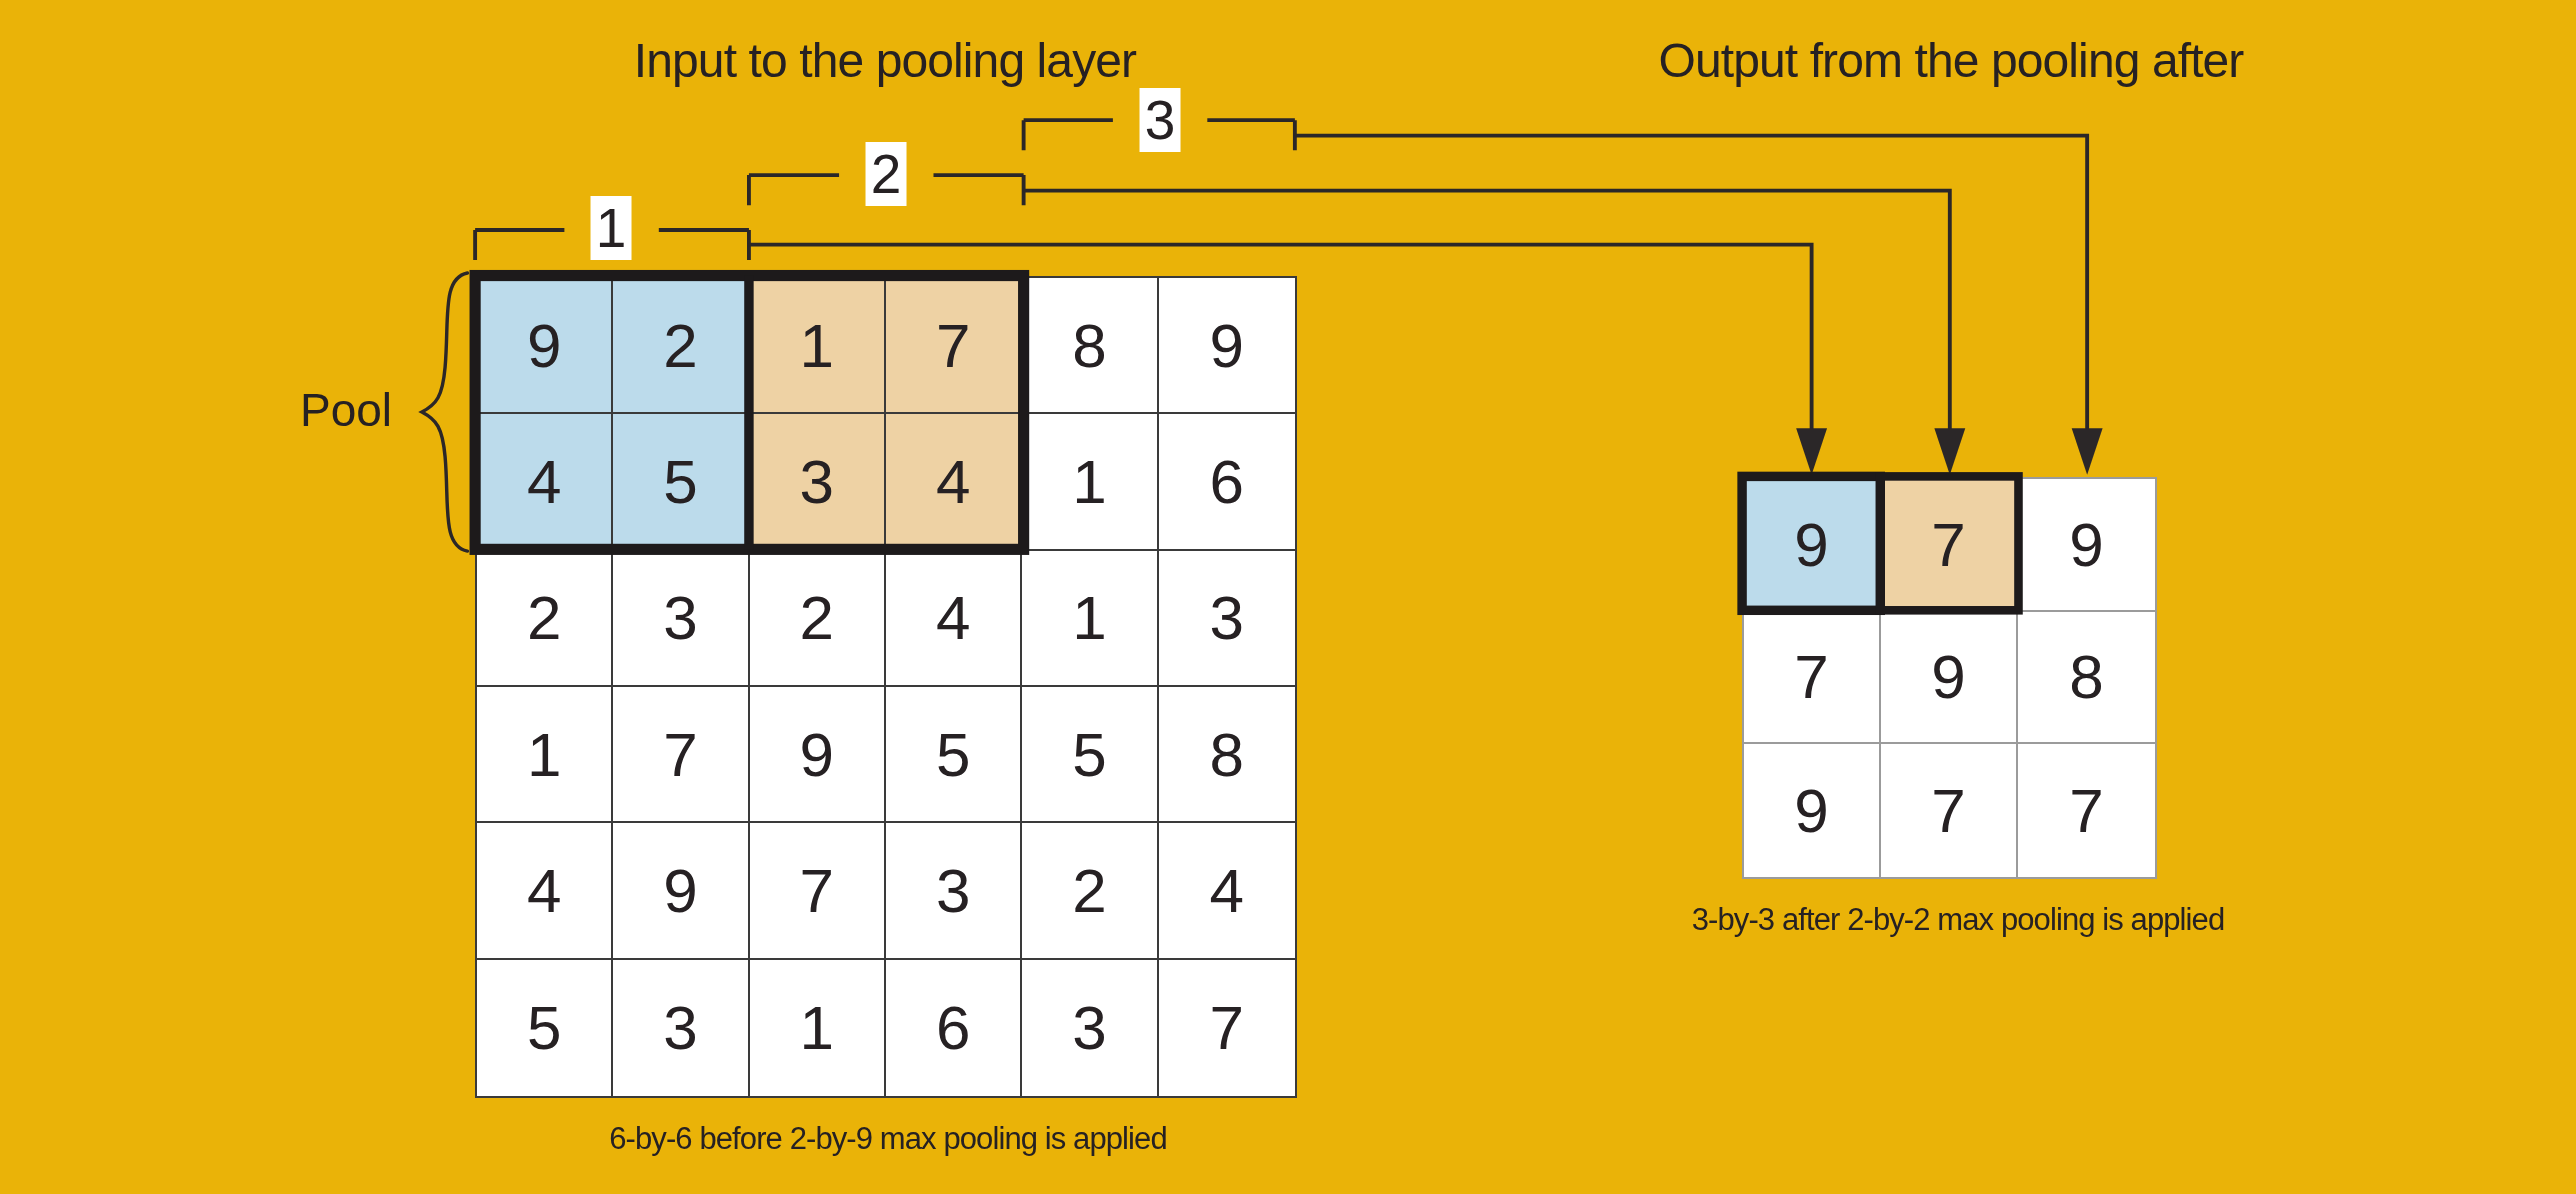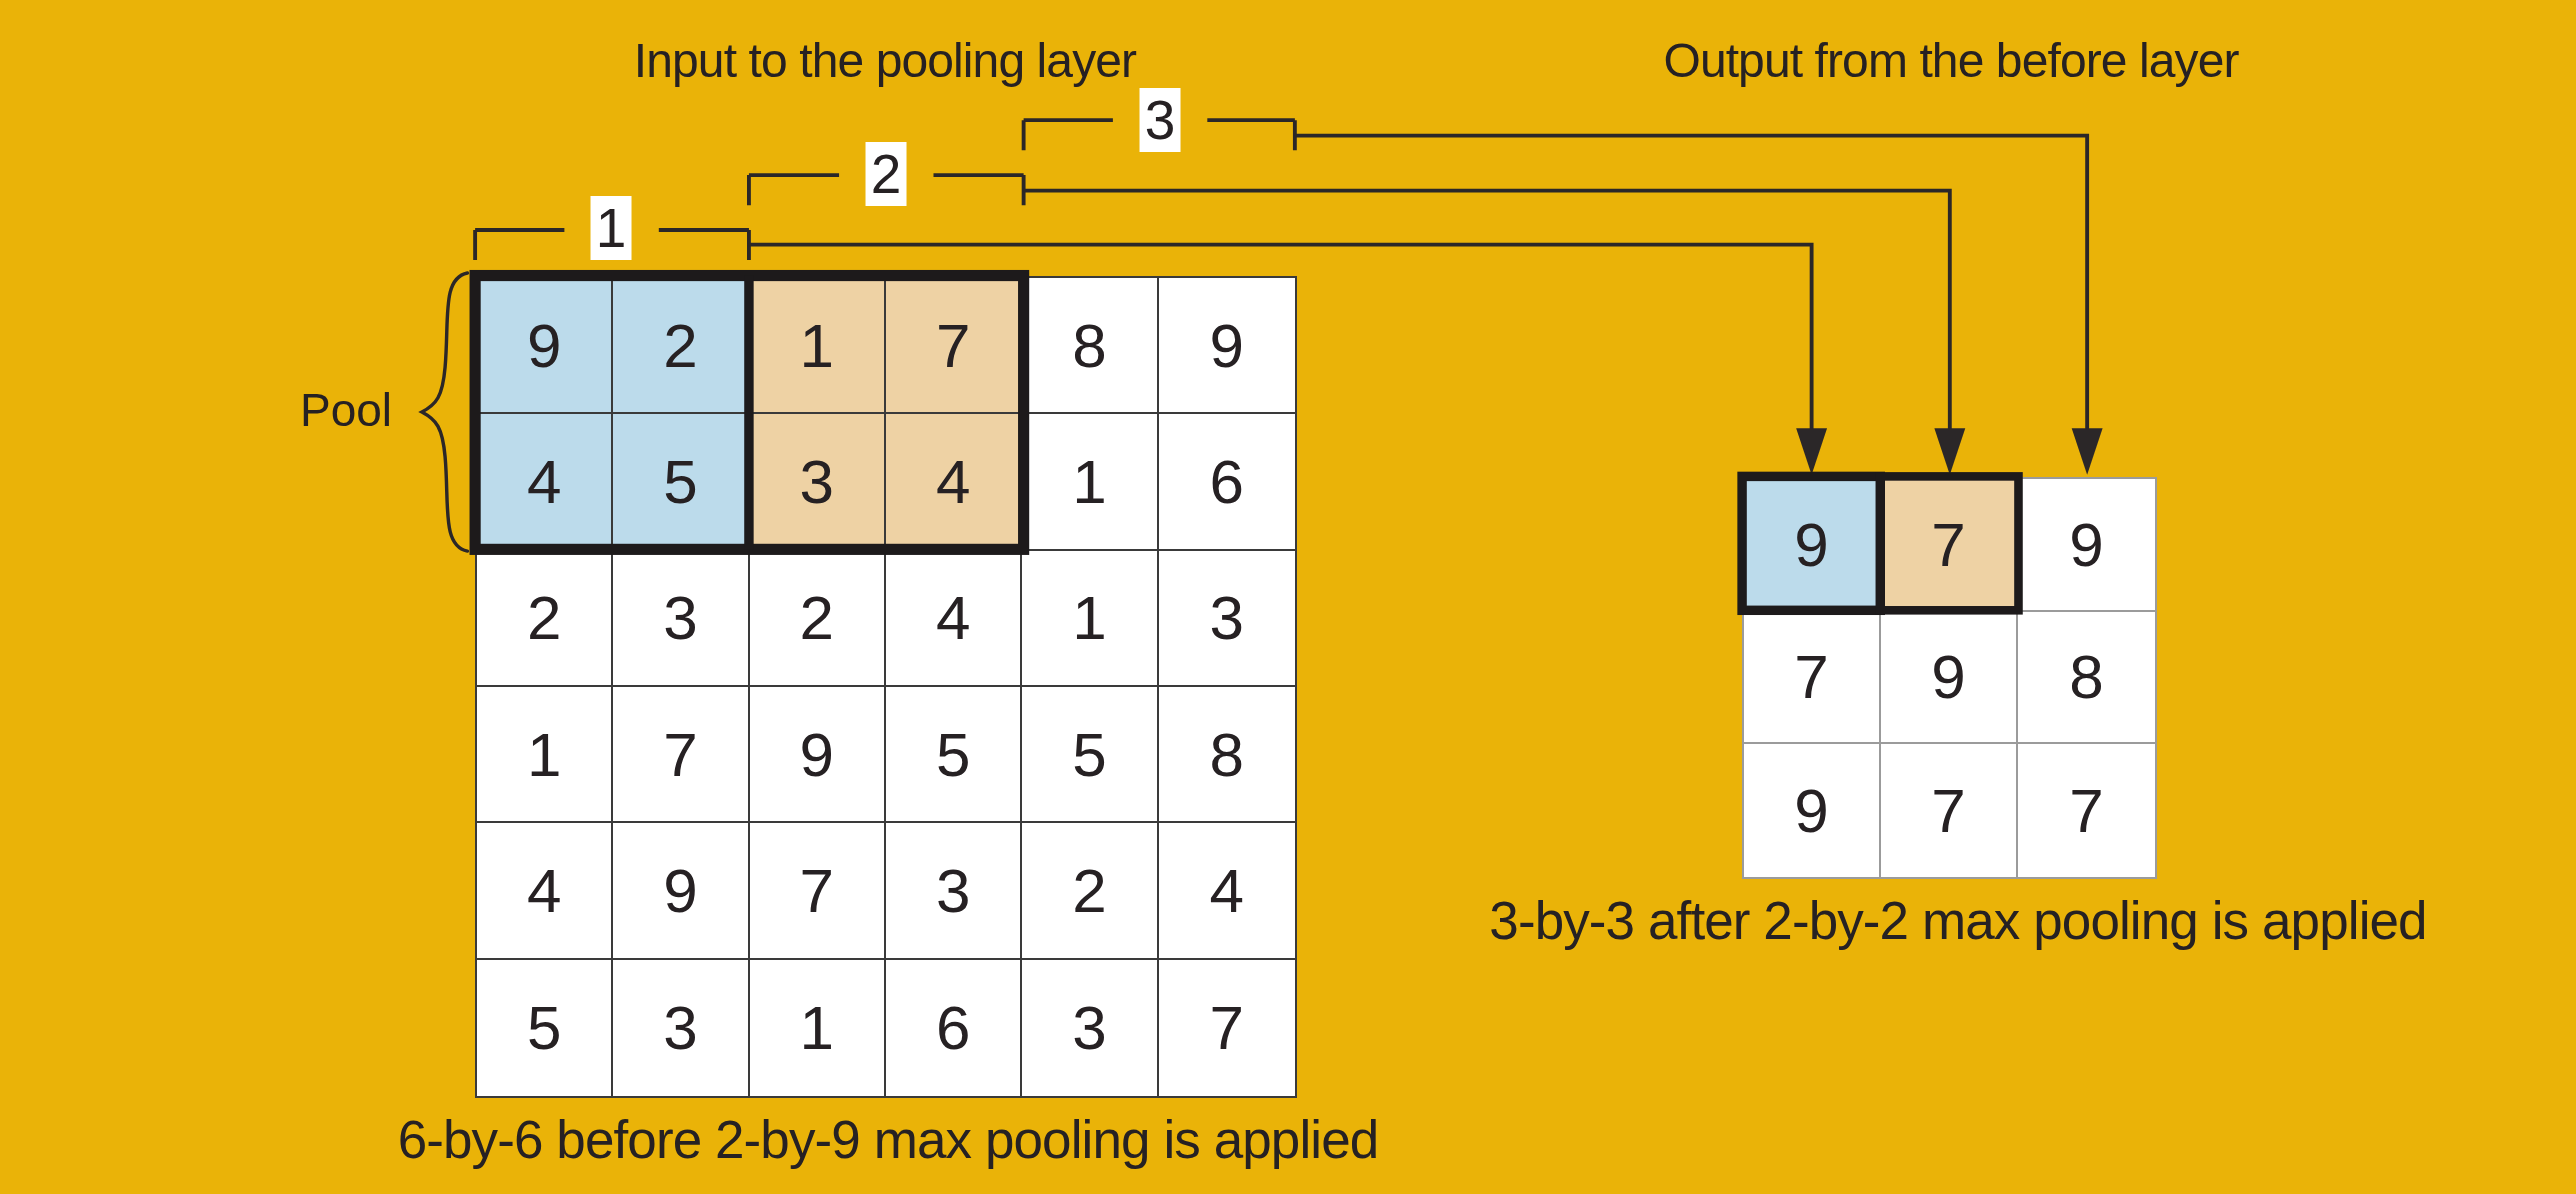--- a/index.html
+++ b/index.html
@@ -6,21 +6,21 @@
   #canvas{
     position:relative;
     width:2576px;height:1194px;
     background:#eab308;
     font-family:"Liberation Sans", sans-serif;
     color:#262123;
     overflow:hidden;
   }
   .txt{position:absolute;transform:translate(-50%,-50%);white-space:nowrap;}
   .title{font-size:48px;letter-spacing:-0.9px;color:#262123;}
-  .caption{font-size:53px;letter-spacing:-0.9px;color:#262123;}
+  .caption{font-size:31px;letter-spacing:-0.9px;color:#262123;}
   .pool-label{font-size:46px;color:#262123;}
   .win-label{font-size:55px;color:#262123;background:#ffffff;padding:0 5.2px;z-index:5;}
 
   
   #input-grid{
     position:absolute;left:475px;top:276px;width:822px;height:822px;
     display:grid;grid-template-columns:repeat(6,1fr);grid-template-rows:repeat(6,1fr);
     border:2.6px solid var(--grid-line,#3a3a3a);box-sizing:border-box;
     background:#ffffff;
   }
@@ -56,21 +56,21 @@
   #overlay .thick{stroke:var(--thick-border,#1d1a1b);fill:none;}
   #overlay .head{fill:var(--line,#2b2728);stroke:none;}
   #overlay .brace{stroke:var(--line,#2b2728);stroke-width:4;fill:none;stroke-linecap:round;}
 </style>
 </head>
 <body>
 
 <div id="canvas">
 
   <div class="txt title" style="left:885px;top:60px;">Input to the pooling layer</div>
-  <div class="txt title" style="left:1951px;top:60px;">Output from the before layer</div>
+  <div class="txt title" style="left:1951px;top:60px;">Output from the pooling after</div>
 
   <div class="txt pool-label" style="left:346px;top:410px;">Pool</div>
 
   <div class="txt win-label" style="left:611px;top:228px;">1</div>
   <div class="txt win-label" style="left:886px;top:174px;">2</div>
   <div class="txt win-label" style="left:1160px;top:120px;">3</div>
 
   <div id="input-grid">
     <div class="cell bg-blue">9</div>
     <div class="cell bg-blue">2</div>

